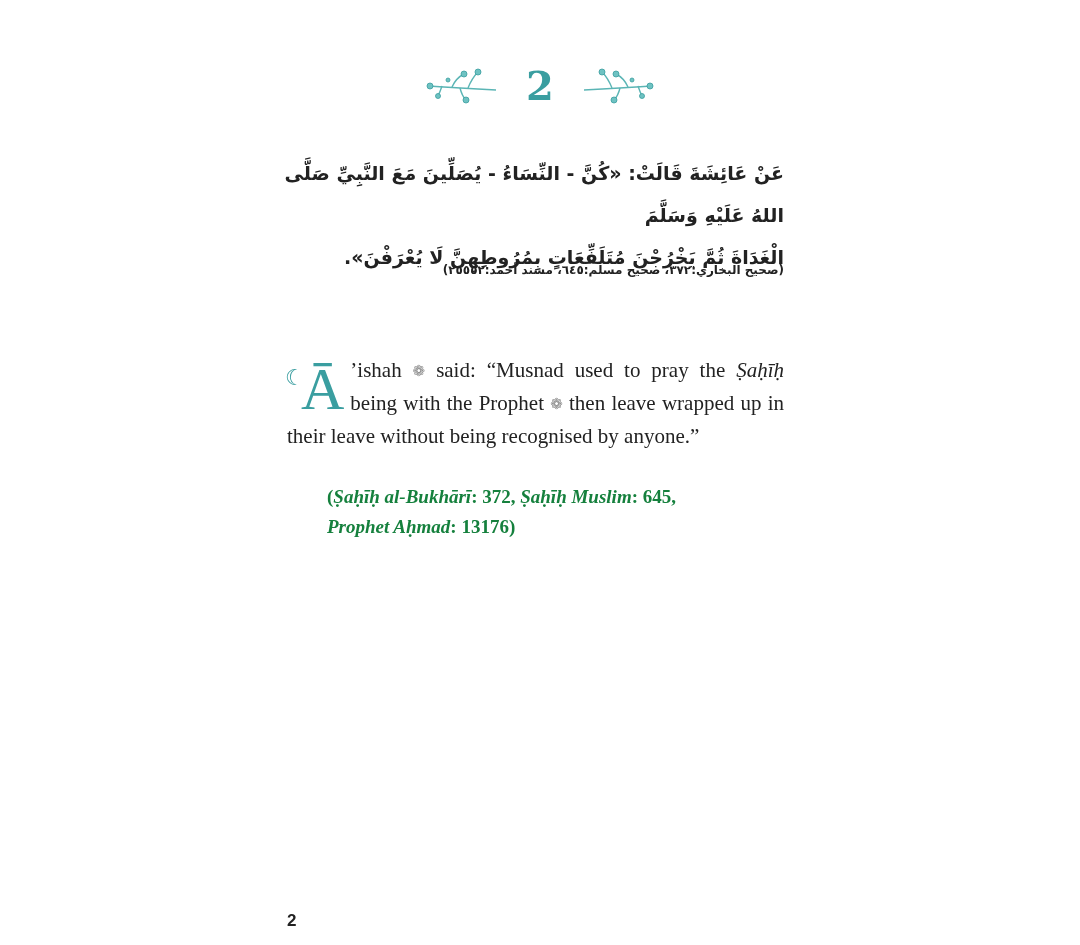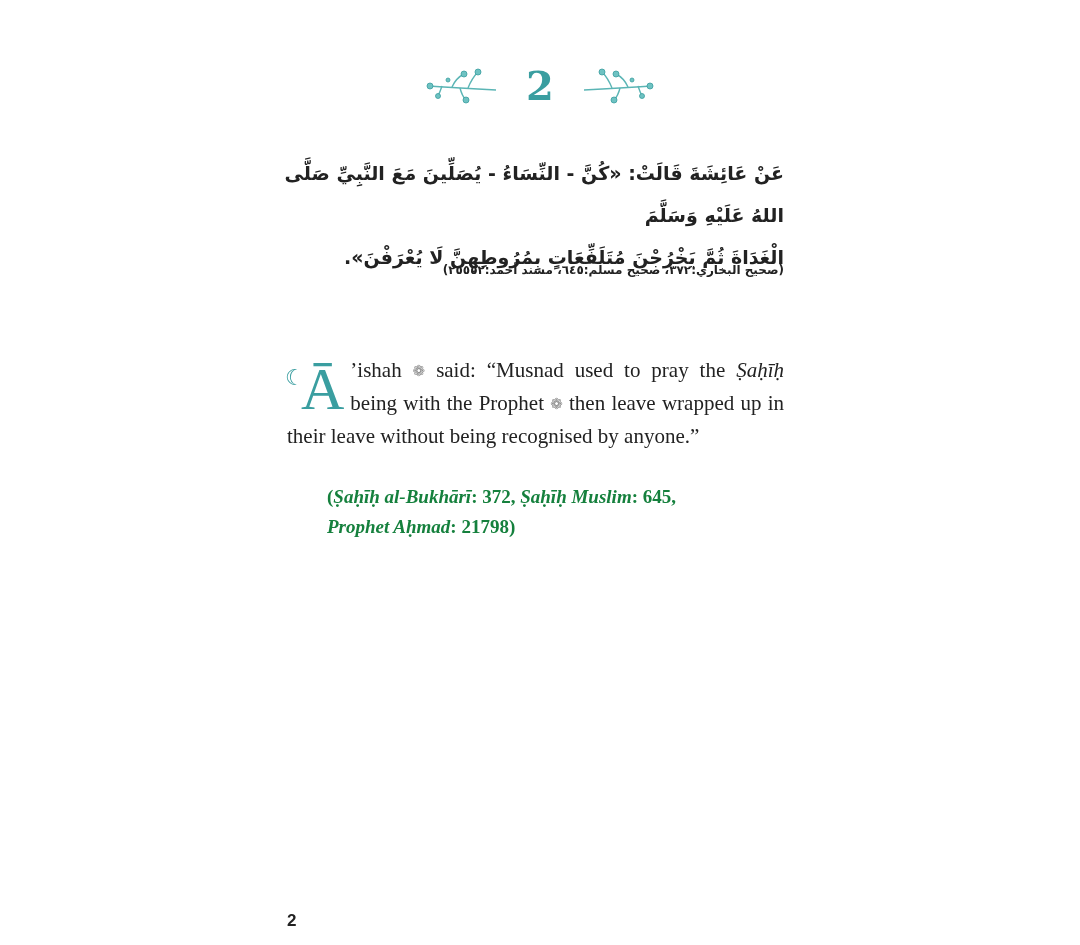--- a/index.html
+++ b/index.html
@@ -78,16 +78,16 @@
 <div class="english">
   <span class="crescent">☾</span>
   <span class="dropcap">Ā</span>
   <span>’ishah</span>
   <span class="honorific">❁</span>
   <span> said: “Musnad used to pray the </span><i>Ṣaḥīḥ</i><span> being with the Prophet </span><span class="honorific">❁</span><span> then leave wrapped up in their leave without being recognised by anyone.”</span>
 </div>
 
 <div class="ref">
   <span>(</span><i>Ṣaḥīḥ al-Bukhārī</i><span>: 372, </span><i>Ṣaḥīḥ Muslim</i><span>: 645,</span><br>
-  <i>Prophet Aḥmad</i><span>: 21798)</span>
+  <i>Prophet Aḥmad</i><span>: 13176)</span>
 </div>
 
 <div class="page-num">2</div>
 
 </body></html>

